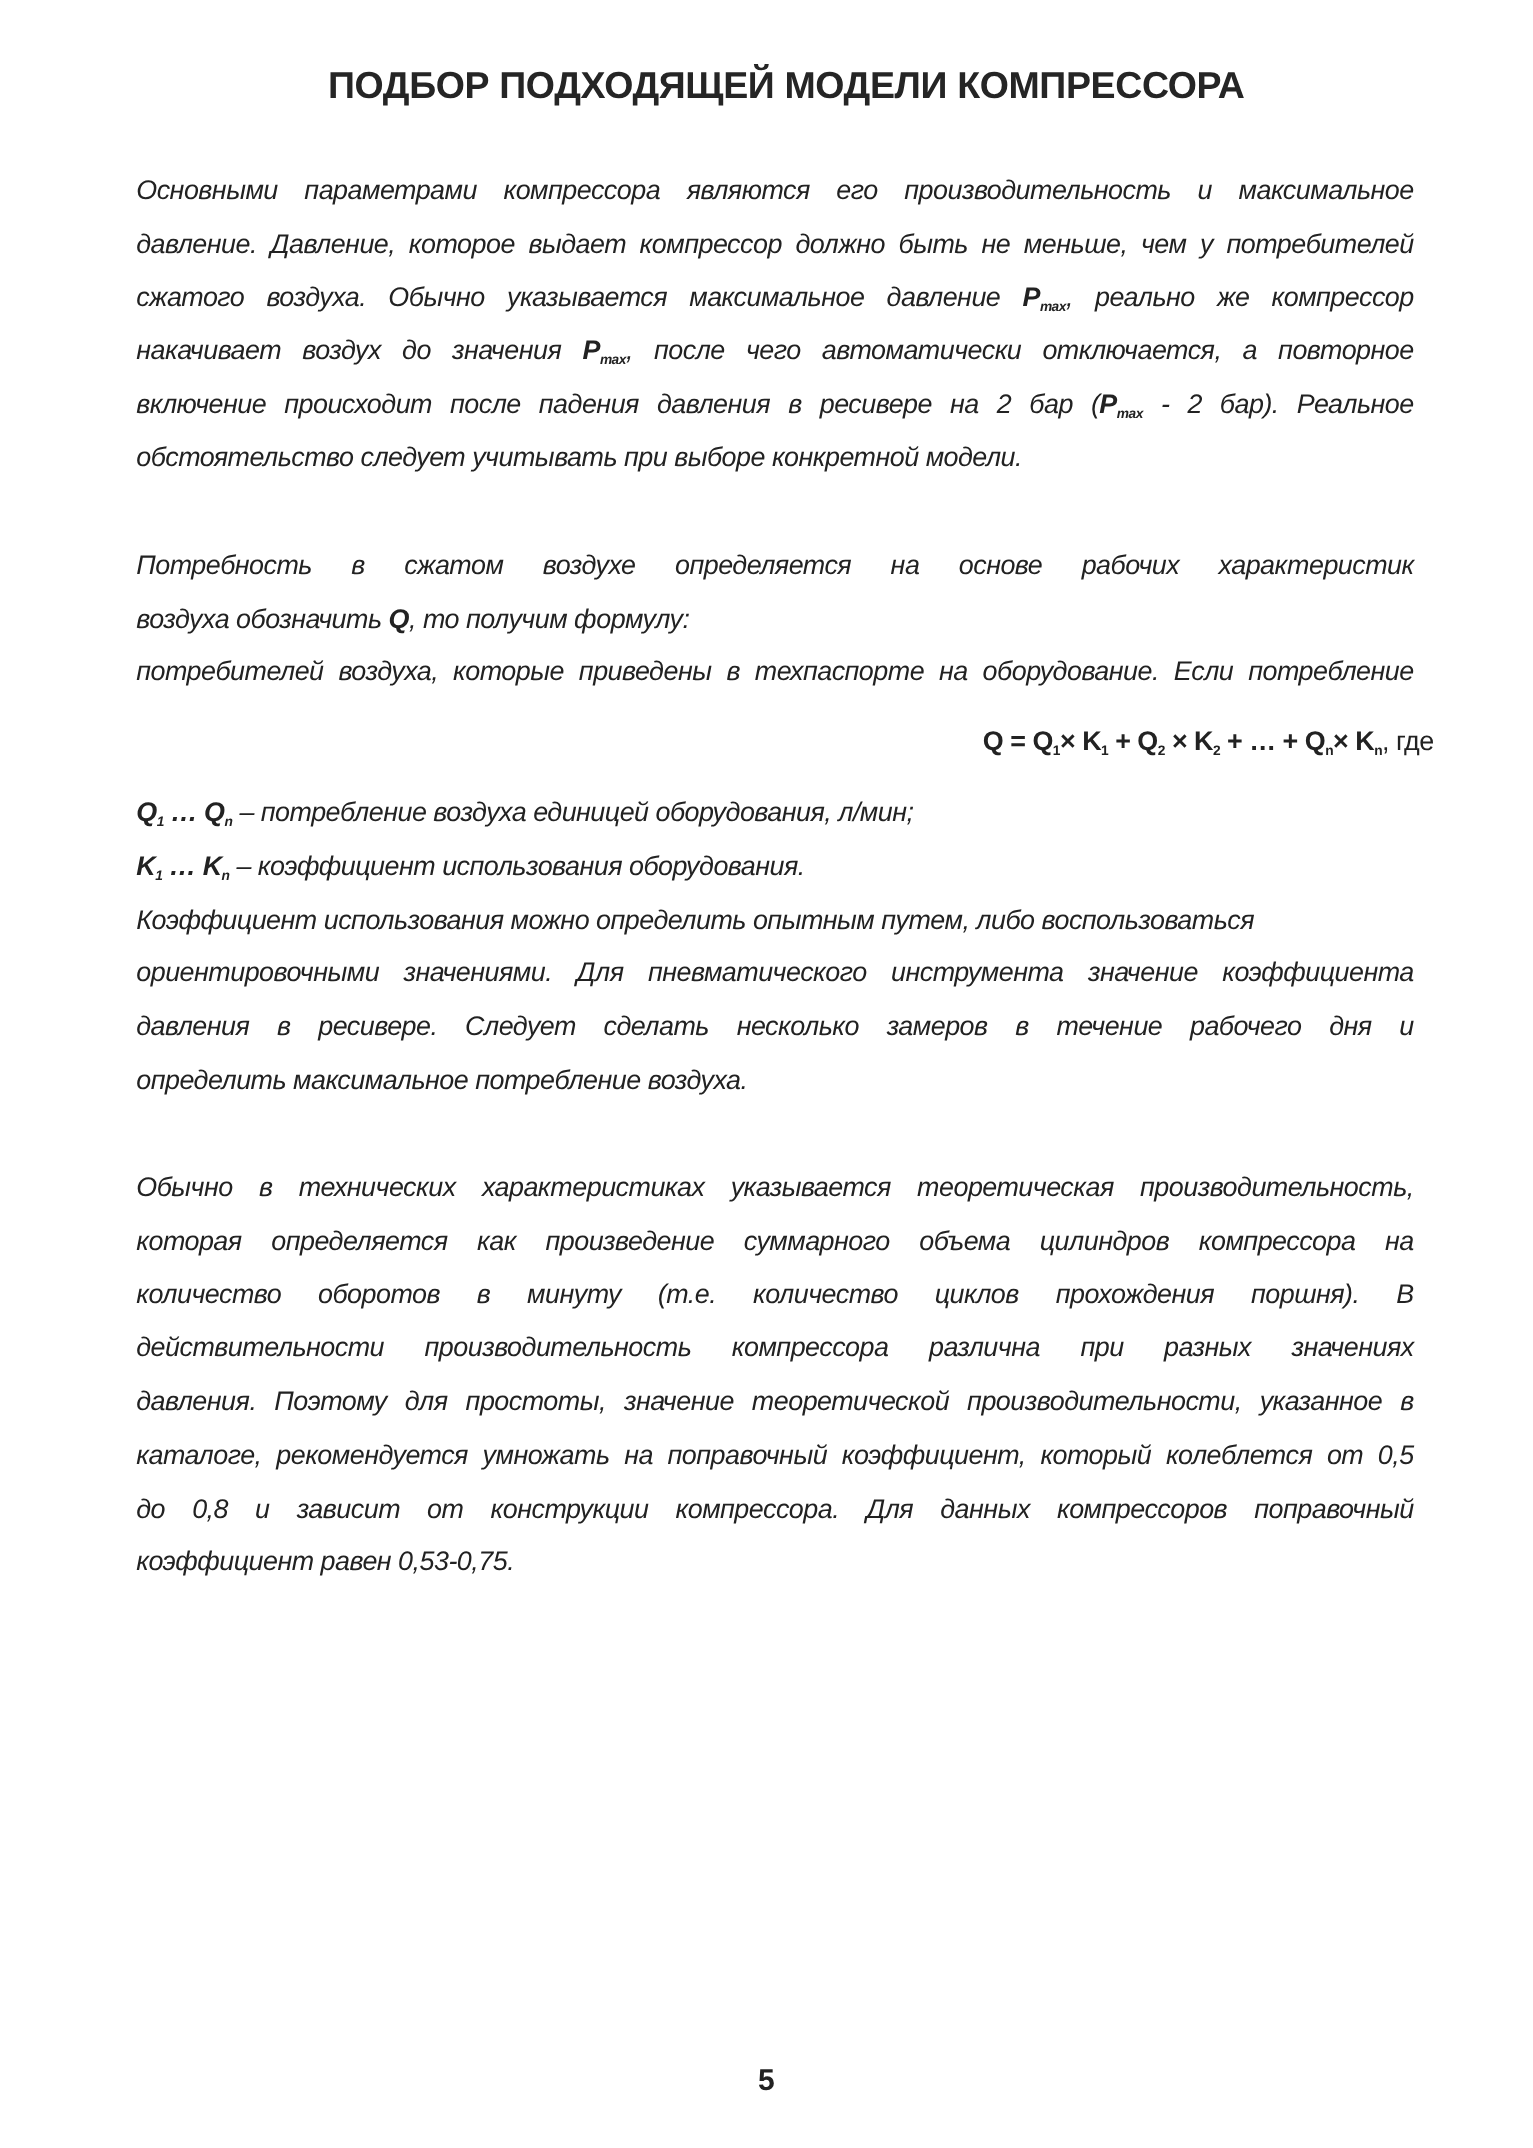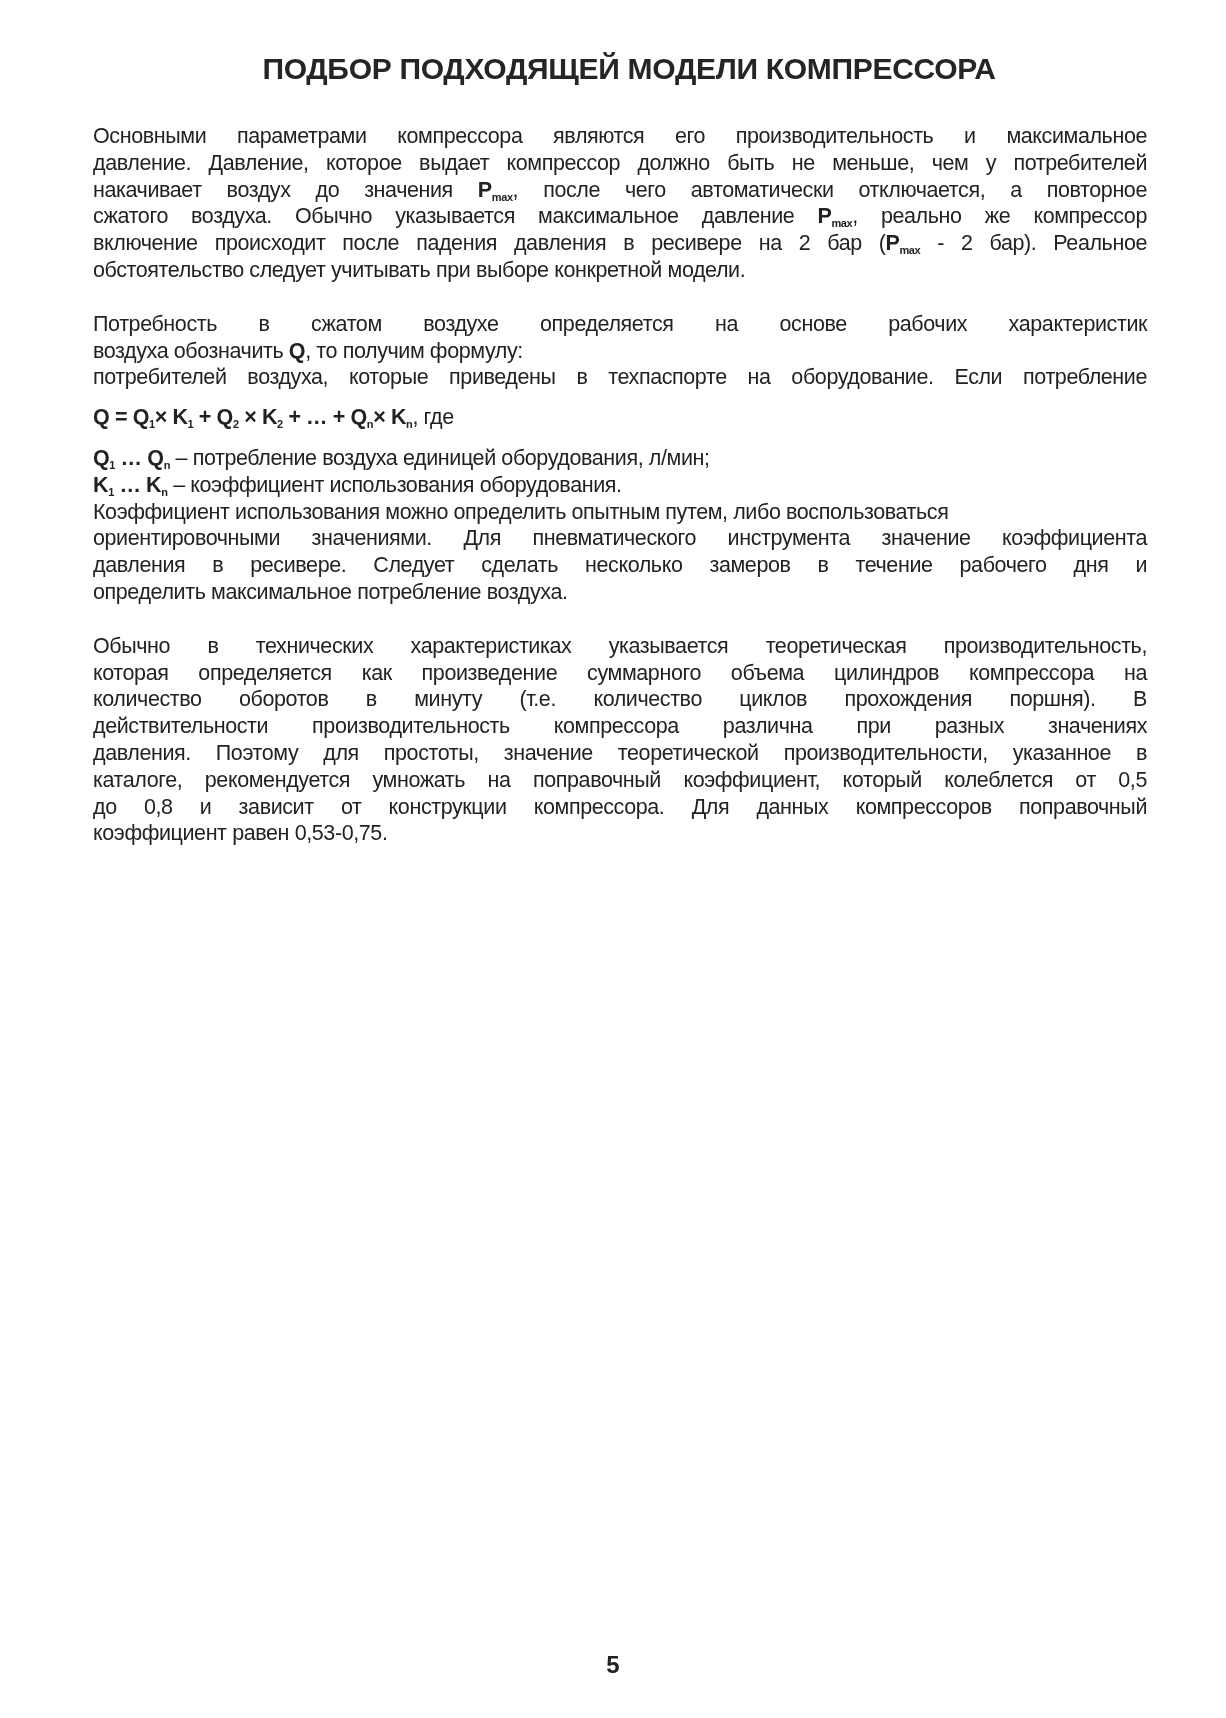--- a/index.html
+++ b/index.html
@@ -3,40 +3,40 @@
 <meta charset="utf-8">
 <style>
   html, body { margin: 0; padding: 0; background: #ffffff; }
   body { width: 1226px; height: 1718px; position: relative; overflow: hidden;
          font-family: "Liberation Sans", sans-serif; color: #222222; }
   .page-title { position: absolute; left: 16px; width: 1226px; top: 52px; text-align: center;
                 font-weight: bold; font-size: 30px; letter-spacing: -0.3px; color: #252525; }
   .content { position: absolute; left: 93px; width: 1054px; top: 123px;
              font-size: 21.5px; line-height: 26.8px; letter-spacing: -0.4px; }
   .gap { height: 27px; }
-  .formula { text-align: left; margin: 0; padding: 13px 0 14px 0; }
+  .formula { text-align: right; margin: 0; padding: 13px 0 14px 0; }
   b { font-weight: bold; }
   sub.s { font-size: 11px; vertical-align: -4px; line-height: 0; font-weight: bold; }
-  .line { margin: 0; text-align: justify; text-align-last: justify; }
+  .line { margin: 16px; text-align: justify; text-align-last: justify; font-style: italic; }
   .line.left { text-align-last: left; }
   .page-number { position: absolute; left: 0; width: 1226px; top: 1651px; text-align: center;
                  font-weight: bold; font-size: 24px; color: #222; }
 </style>
 </head>
 <body>
 
 <div class="page-title">ПОДБОР ПОДХОДЯЩЕЙ МОДЕЛИ КОМПРЕССОРА</div>
 
 <div class="content">
 
   <div>
     <p class="line">Основными параметрами компрессора являются его производительность и максимальное</p>
     <p class="line">давление. Давление, которое выдает компрессор должно быть не меньше, чем у потребителей</p>
+    <p class="line"><span>сжатого воздуха. Обычно указывается максимальное давление </span><b>P</b><sub class="s">max</sub><span>, реально же компрессор</span></p>
     <p class="line"><span>накачивает воздух до значения </span><b>P</b><sub class="s">max</sub><span>, после чего автоматически отключается, а повторное</span></p>
-    <p class="line"><span>сжатого воздуха. Обычно указывается максимальное давление </span><b>P</b><sub class="s">max</sub><span>, реально же компрессор</span></p>
     <p class="line"><span>включение происходит после падения давления в ресивере на 2 бар (</span><b>P</b><sub class="s">max</sub><span> - 2 бар). Реальное</span></p>
     <p class="line left">обстоятельство следует учитывать при выборе конкретной модели.</p>
   </div>
 
   <div class="gap"></div>
 
   <div>
     <p class="line">Потребность в сжатом воздухе определяется на основе рабочих характеристик</p>
     <p class="line left"><span>воздуха обозначить </span><b>Q</b><span>, то получим формулу:</span></p>
     <p class="line">потребителей воздуха, которые приведены в техпаспорте на оборудование. Если потребление</p>

